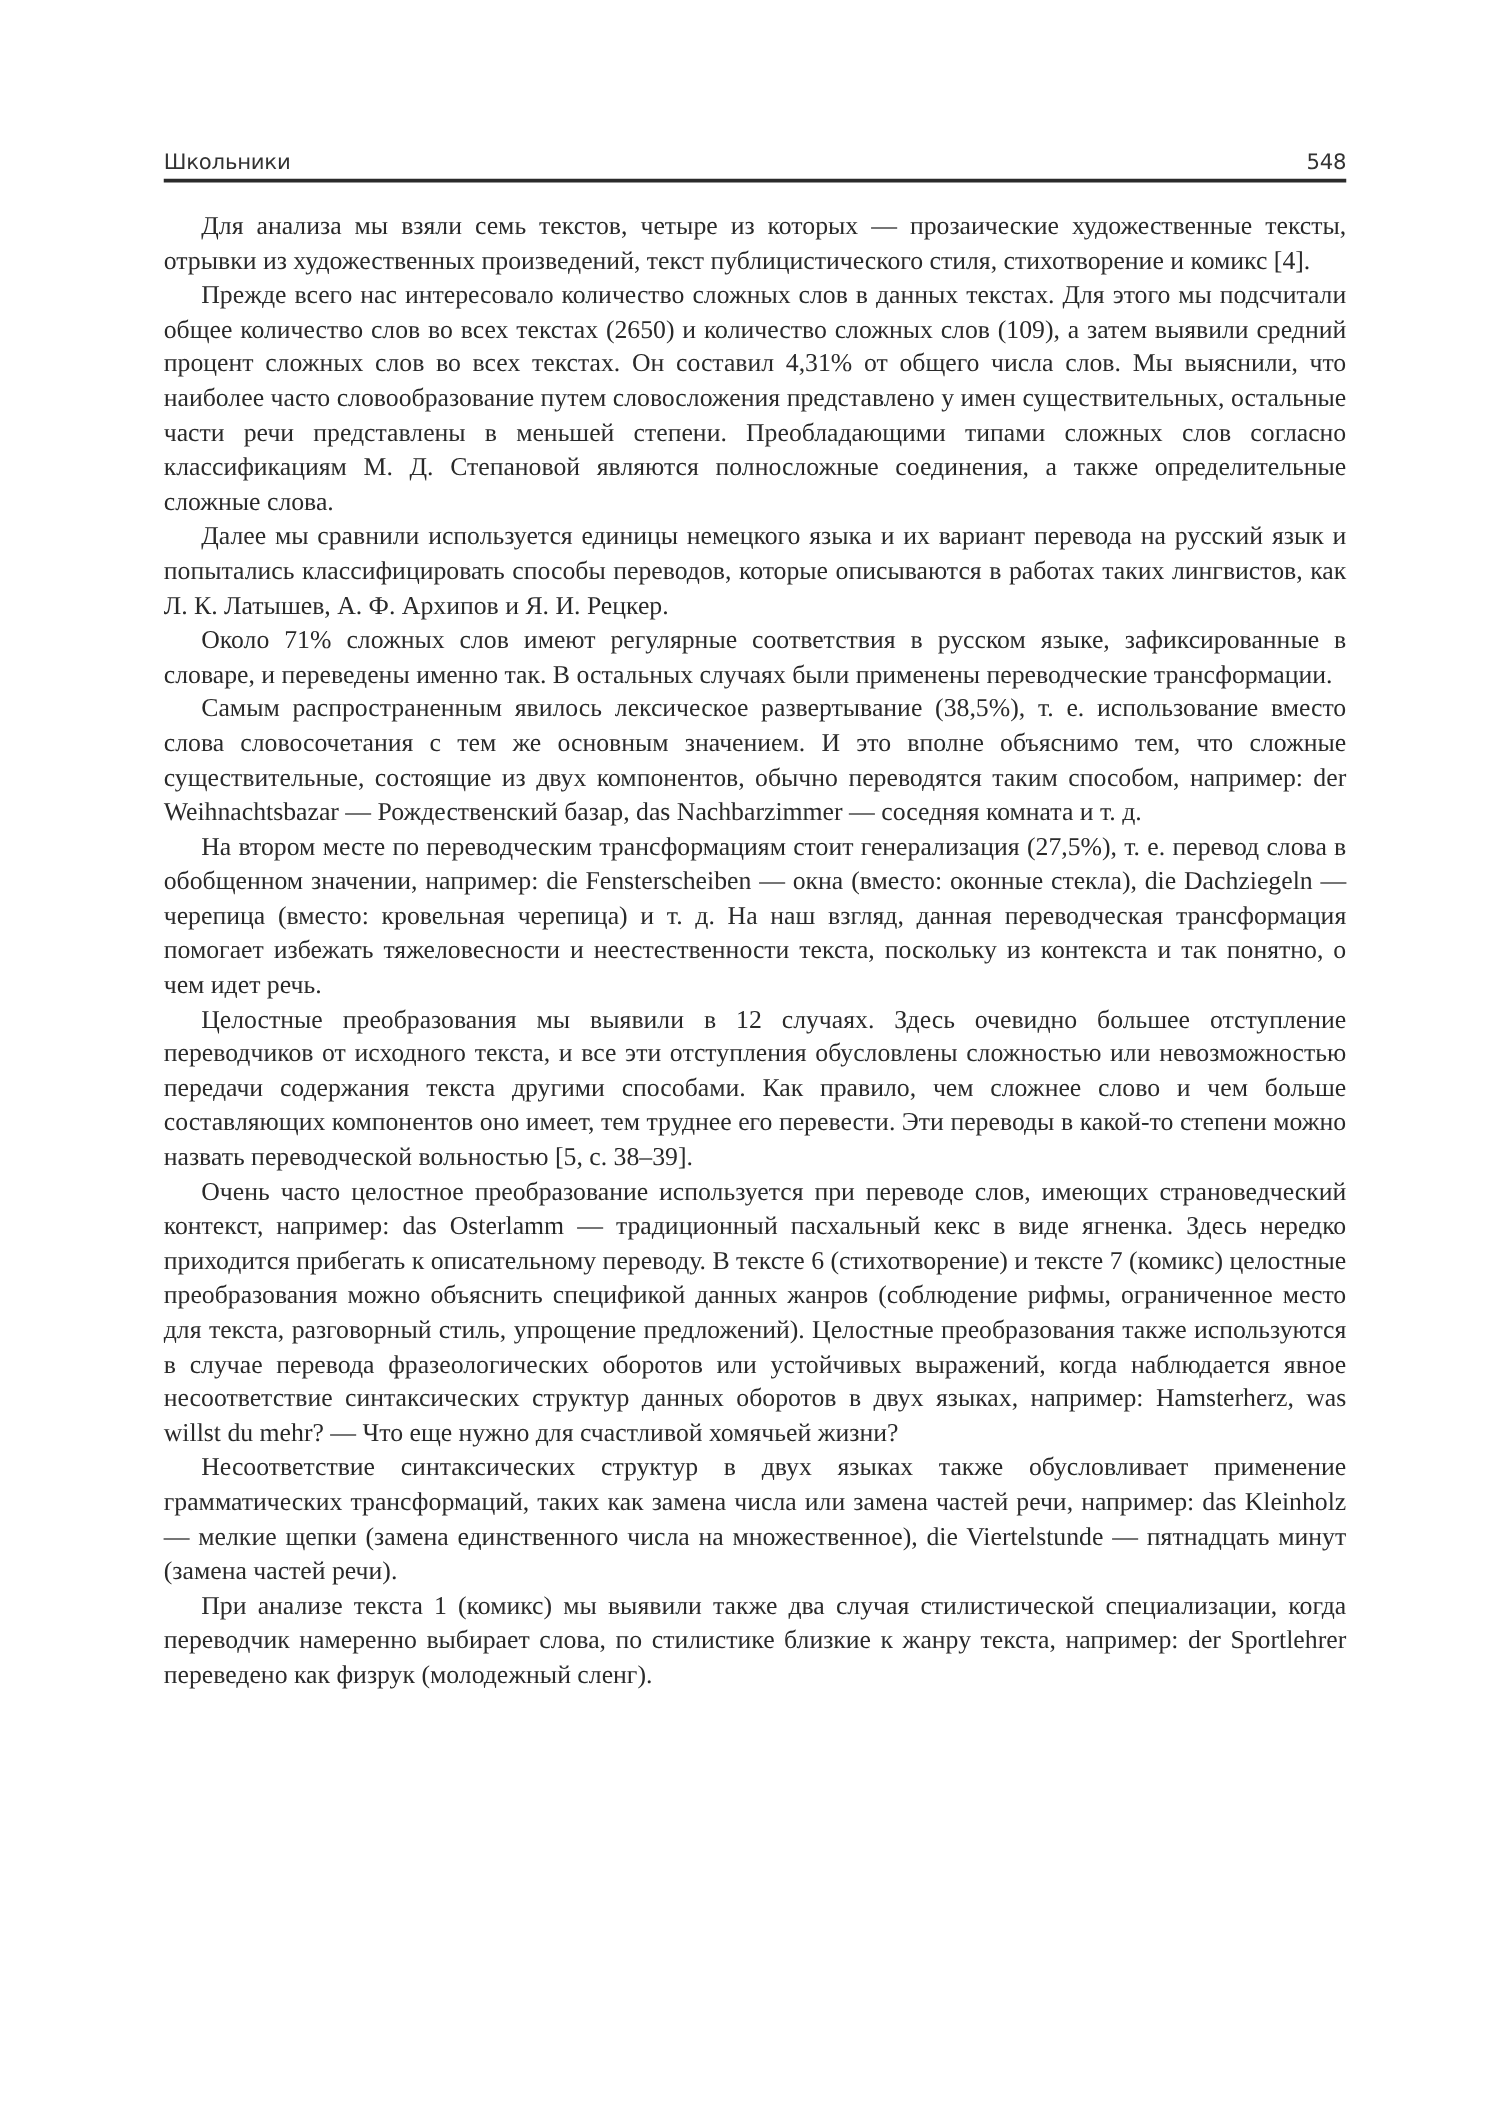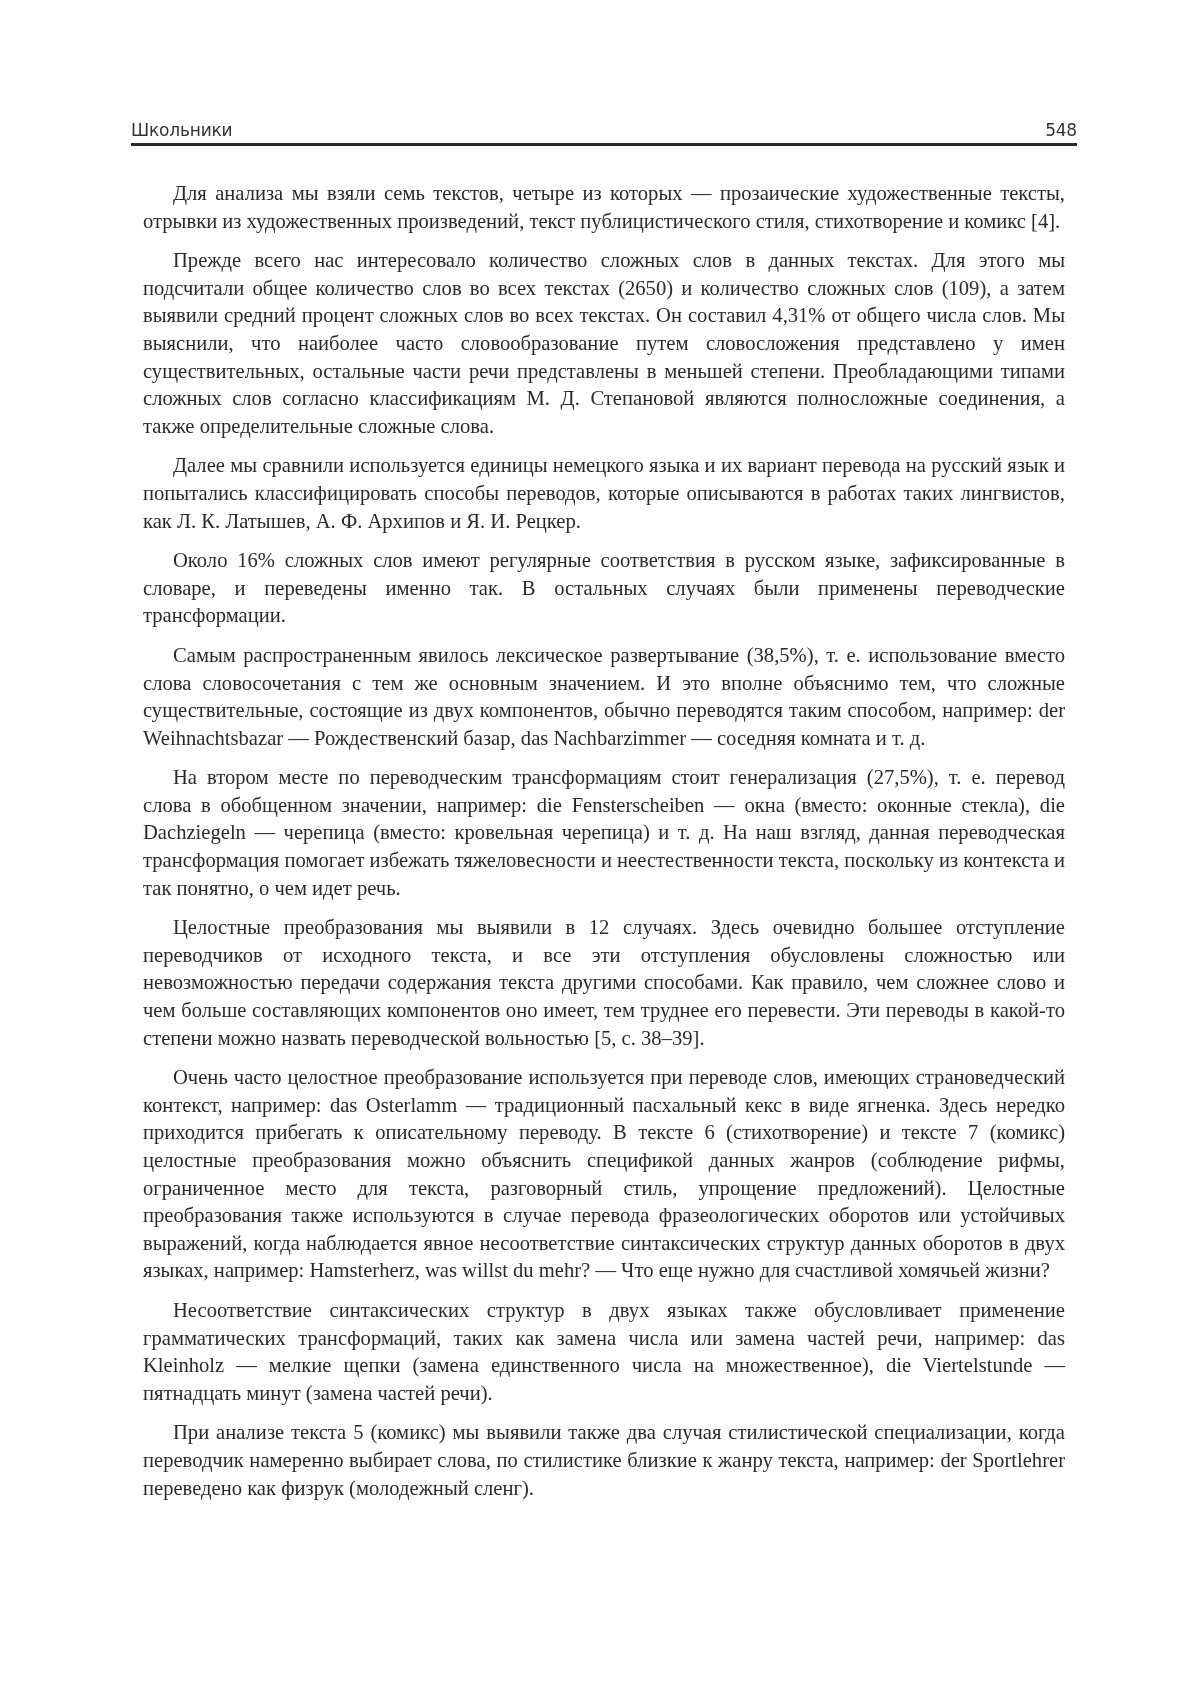--- a/index.html
+++ b/index.html
@@ -10,37 +10,37 @@
       font-family: "DejaVu Sans", sans-serif; font-size: 17px; color: #333;
       display: flex; justify-content: space-between; align-items: flex-end;
       letter-spacing: -0.2px;
     }
     .rule { position: absolute; left: 131px; top: 143px; width: 946px; height: 3px; background: #2b2b2b; }
     .body-text {
       position: absolute; left: 131px; top: 168px; width: 946px;
       font-family: "Liberation Serif", serif; font-size: 20.6px; line-height: 27.6px;
       color: #2a2a2a; text-align: justify; hyphens: manual;
     }
-    .body-text p { margin: 12px; text-indent: 30px; }
+    .body-text p { margin: 0; text-indent: 30px; }
   </style>
 </head>
 <body>
 
 <div class="page">
   <div class="running-head">
     <span>Школьники</span>
     <span>548</span>
   </div>
   <div class="rule"></div>
 
   <div class="body-text">
     <p>Для анализа мы взяли семь текстов, четыре из которых — прозаические художественные тексты, отрывки из художественных произведений, текст публицистического стиля, стихотворение и комикс [4].</p>
     <p>Прежде всего нас интересовало количество сложных слов в данных текстах. Для этого мы подсчитали общее количество слов во всех текстах (2650) и количество сложных слов (109), а затем выявили средний процент сложных слов во всех текстах. Он составил 4,31% от общего числа слов. Мы выяснили, что наиболее часто словообразование путем словосложения представлено у имен существительных, остальные части речи представлены в меньшей степени. Преобладающими типами сложных слов согласно классификациям М. Д. Степановой являются полносложные соединения, а также определительные сложные слова.</p>
     <p>Далее мы сравнили используется единицы немецкого языка и их вариант перевода на русский язык и попытались классифицировать способы переводов, которые описываются в работах таких лингвистов, как Л. К. Латышев, А. Ф. Архипов и Я. И. Рецкер.</p>
-    <p>Около 16% сложных слов имеют регулярные соответствия в русском языке, зафиксированные в словаре, и переведены именно так. В остальных случаях были применены переводческие трансформации.</p>
+    <p>Около 71% сложных слов имеют регулярные соответствия в русском языке, зафиксированные в словаре, и переведены именно так. В остальных случаях были применены переводческие трансформации.</p>
     <p>Самым распространенным явилось лексическое развертывание (38,5%), т. е. использование вместо слова словосочетания с тем же основным значением. И это вполне объяснимо тем, что сложные существительные, состоящие из двух компонентов, обычно переводятся таким способом, например: der Weihnachtsbazar — Рождественский базар, das Nachbarzimmer — соседняя комната и т. д.</p>
     <p>На втором месте по переводческим трансформациям стоит генерализация (27,5%), т. е. перевод слова в обобщенном значении, например: die Fensterscheiben — окна (вместо: оконные стекла), die Dachziegeln — черепица (вместо: кровельная черепица) и т. д. На наш взгляд, данная переводческая трансформация помогает избежать тяжеловесности и неестественности текста, поскольку из контекста и так понятно, о чем идет речь.</p>
     <p>Целостные преобразования мы выявили в 12 случаях. Здесь очевидно большее отступление переводчиков от исходного текста, и все эти отступления обусловлены сложностью или невозможностью передачи содержания текста другими способами. Как правило, чем сложнее слово и чем больше составляющих компонентов оно имеет, тем труднее его перевести. Эти переводы в какой-то степени можно назвать переводческой вольностью [5, с. 38–39].</p>
     <p>Очень часто целостное преобразование используется при переводе слов, имеющих страноведческий контекст, например: das Osterlamm — традиционный пасхальный кекс в виде ягненка. Здесь нередко приходится прибегать к описательному переводу. В тексте 6 (стихотворение) и тексте 7 (комикс) целостные преобразования можно объяснить спецификой данных жанров (соблюдение рифмы, ограниченное место для текста, разговорный стиль, упрощение предложений). Целостные преобразования также используются в случае перевода фразеологических оборотов или устойчивых выражений, когда наблюдается явное несоответствие синтаксических структур данных оборотов в двух языках, например: Hamsterherz, was willst du mehr? — Что еще нужно для счастливой хомячьей жизни?</p>
     <p>Несоответствие синтаксических структур в двух языках также обусловливает применение грамматических трансформаций, таких как замена числа или замена частей речи, например: das Kleinholz — мелкие щепки (замена единственного числа на множественное), die Viertelstunde — пятнадцать минут (замена частей речи).</p>
-    <p>При анализе текста 5 (комикс) мы выявили также два случая стилистической специализации, когда переводчик намеренно выбирает слова, по стилистике близкие к жанру текста, например: der Sportlehrer переведено как физрук (молодежный сленг).</p>
+    <p>При анализе текста 1 (комикс) мы выявили также два случая стилистической специализации, когда переводчик намеренно выбирает слова, по стилистике близкие к жанру текста, например: der Sportlehrer переведено как физрук (молодежный сленг).</p>
   </div>
 </div>
 
 </body></html>

